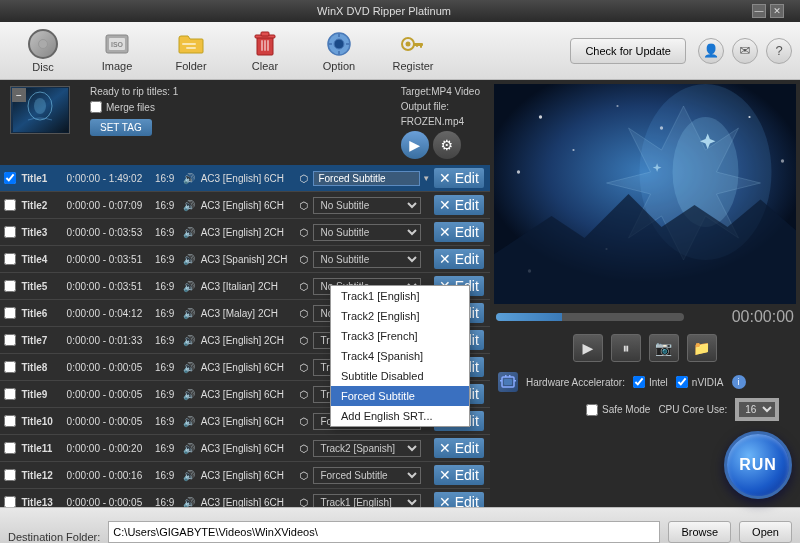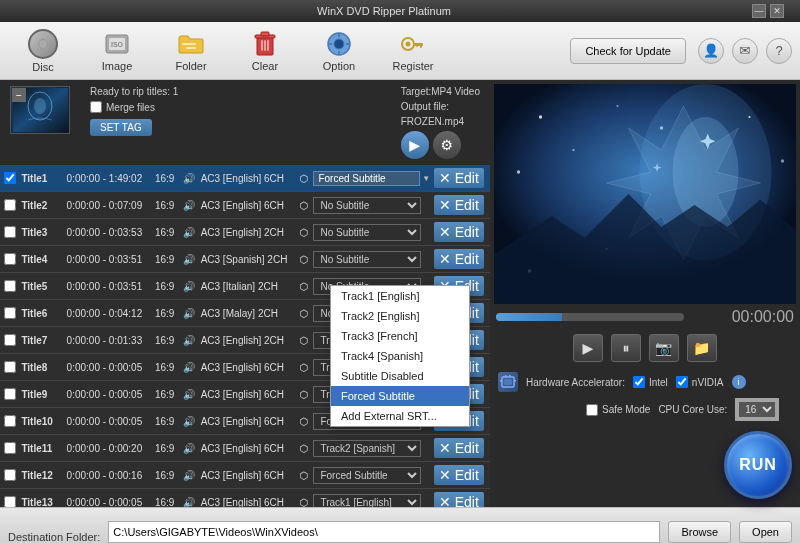--- a/index.html
+++ b/index.html
@@ -732,21 +732,21 @@
           </tbody>
       </table>
 
       <div class="subtitle-popup" id="subtitle-popup">
       <div class="subtitle-popup-item">Track1 [English]</div>
           <div class="subtitle-popup-item">Track2 [English]</div>
           <div class="subtitle-popup-item">Track3 [French]</div>
           <div class="subtitle-popup-item">Track4 [Spanish]</div>
           <div class="subtitle-popup-item">Subtitle Disabled</div>
           <div class="subtitle-popup-item active">Forced Subtitle</div>
-          <div class="subtitle-popup-item">Add External SRT...</div>
+          <div class="subtitle-popup-item">Add English SRT...</div>
         </div>
     </div>
   </div>
 
   <div class="right-panel">
 
     <div class="video-preview">
       <div class="video-preview-image">
         <svg width="100%" height="100%" viewBox="0 0 290 200" preserveAspectRatio="xMidYMid slice">
           <defs>

